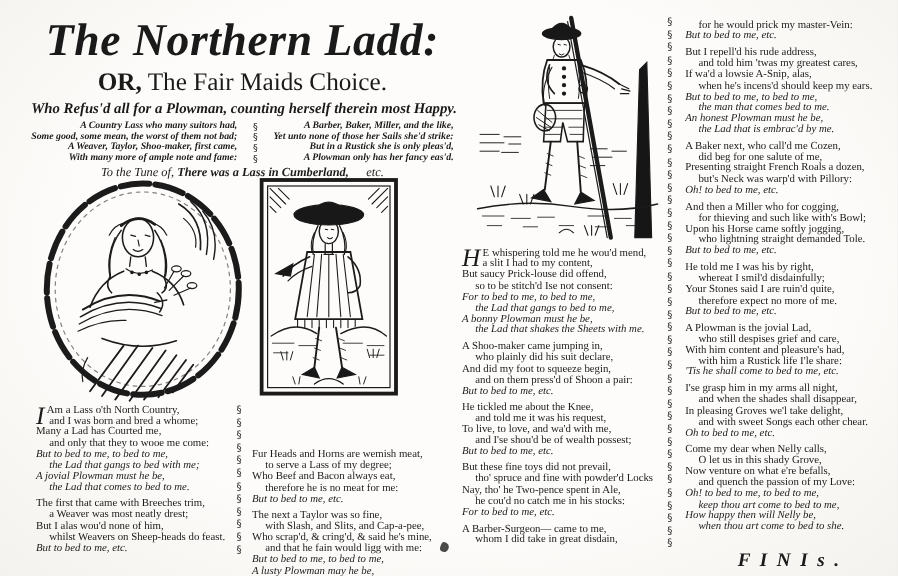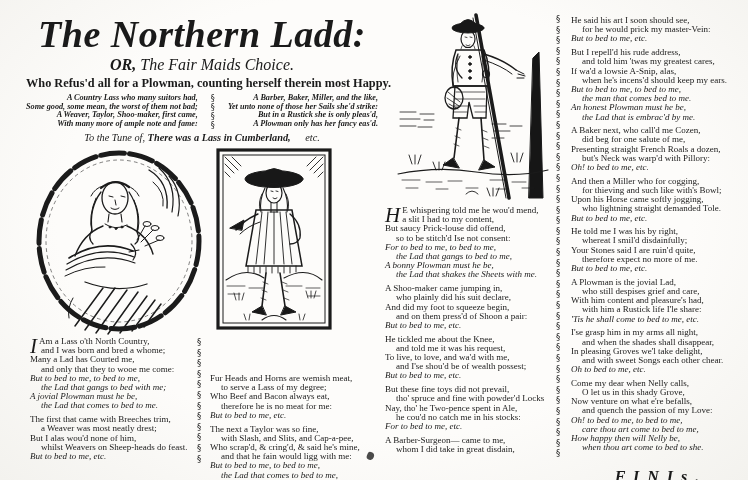--- a/index.html
+++ b/index.html
@@ -6,23 +6,23 @@
   .sheet{
     position:relative;width:748px;height:480px;overflow:hidden;
     background:#fbfaf7;
     background-image:radial-gradient(ellipse at 50% 45%, #fdfcfa 60%, #f3f2ee 100%);
     color:#1a1a1a;
     font-family:"Liberation Serif","DejaVu Serif",serif;
   }
   
   .title-block{position:absolute;left:26px;top:14px;width:352px;text-align:center;}
   .main-title{font-size:38px;font-style:italic;font-weight:600;letter-spacing:.5px;line-height:40px;white-space:nowrap;}
-  .subtitle{font-size:16px;font-style:italic;margin-top:2px;white-space:nowrap;}
+  .subtitle{font-size:21px;margin-top:2px;white-space:nowrap;}
   .subtitle .orword{font-weight:bold;}
-  .tagline{font-size:12.3px;font-weight:bold;margin-top:2px;white-space:nowrap;}
+  .tagline{font-size:12.3px;font-style:italic;font-weight:bold;margin-top:2px;white-space:nowrap;}
   .quatrains{display:flex;justify-content:space-between;align-items:flex-start;margin-top:3px;text-align:right;}
   .quatrain{font-size:8.2px;font-style:italic;font-weight:bold;line-height:8.7px;}
   .quatrain .vl{white-space:nowrap;}
   .brace-ornament{font-size:8px;line-height:9px;white-space:pre;color:#222;margin:0 2px;font-family:"DejaVu Sans",sans-serif;}
   .tune-line{font-size:10.3px;margin-top:2px;white-space:nowrap;}
   .tune-line .t-pre{font-style:italic;}
   .tune-line .t-title{font-style:italic;font-weight:bold;text-align:center;}
   .tune-line .t-suf{font-style:italic;margin-left:12px;}
   
   .col{position:absolute;font-size:9px;line-height:9.2px;}
@@ -290,21 +290,20 @@
         <div class="vl">Who Beef and Bacon always eat,</div>
         <div class="vl ind">therefore he is no meat for me:</div>
         <div class="vl it">But to bed to me, etc.</div>
       </div>
       <div class="stanza">
         <div class="vl">The next a Taylor was so fine,</div>
         <div class="vl ind">with Slash, and Slits, and Cap-a-pee,</div>
         <div class="vl">Who scrap'd, &amp; cring'd, &amp; said he's mine,</div>
         <div class="vl ind">and that he fain would ligg with me:</div>
         <div class="vl it">But to bed to me, to bed to me,</div>
-        <div class="vl it ind">the Lad that comes to bed to me,</div>
         <div class="vl it">A lusty Plowman may he be,</div>
         <div class="vl it ind">the Lad that bumps the bed with me.</div>
       </div>
     </div>
   <div class="col" id="col3">
       <div class="stanza">
         <span class="dropcap">H</span>
         <div class="vl">E whispering told me he wou'd mend,</div>
         <div class="vl">a slit I had to my content,</div>
         <div class="vl">But saucy Prick-louse did offend,</div>
@@ -336,21 +335,20 @@
         <div class="vl it">For to bed to me, etc.</div>
       </div>
       <div class="stanza">
         <div class="vl">A Barber-Surgeon— came to me,</div>
         <div class="vl ind">whom I did take in great disdain,</div>
       </div>
     </div>
   <div class="col" id="col4">
     <div>
         <div class="stanza">
-          <div class="vl">He said his art I soon should see,</div>
           <div class="vl ind">for he would prick my master-Vein:</div>
           <div class="vl it">But to bed to me, etc.</div>
         </div>
         <div class="stanza">
           <div class="vl">But I repell'd his rude address,</div>
           <div class="vl ind">and told him 'twas my greatest cares,</div>
           <div class="vl">If wa'd a lowsie A-Snip, alas,</div>
           <div class="vl ind">when he's incens'd should keep my ears.</div>
           <div class="vl it">But to bed to me, to bed to me,</div>
           <div class="vl it ind">the man that comes bed to me.</div>
@@ -391,21 +389,21 @@
           <div class="vl">In pleasing Groves we'l take delight,</div>
           <div class="vl ind">and with sweet Songs each other chear.</div>
           <div class="vl it">Oh to bed to me, etc.</div>
         </div>
         <div class="stanza">
           <div class="vl">Come my dear when Nelly calls,</div>
           <div class="vl ind">O let us in this shady Grove,</div>
           <div class="vl">Now venture on what e're befalls,</div>
           <div class="vl ind">and quench the passion of my Love:</div>
           <div class="vl it">Oh! to bed to me, to bed to me,</div>
-          <div class="vl it ind">care thou art come to bed to me,</div>
+          <div class="vl it ind">keep thou art come to bed to me,</div>
           <div class="vl it">How happy then will Nelly be,</div>
           <div class="vl it ind">when thou art come to bed to she.</div>
         </div>
       </div>
     <div class="finis">F I N I s .</div>
   </div>
 
   <div class="divider" id="divider1">§
 §
 §

